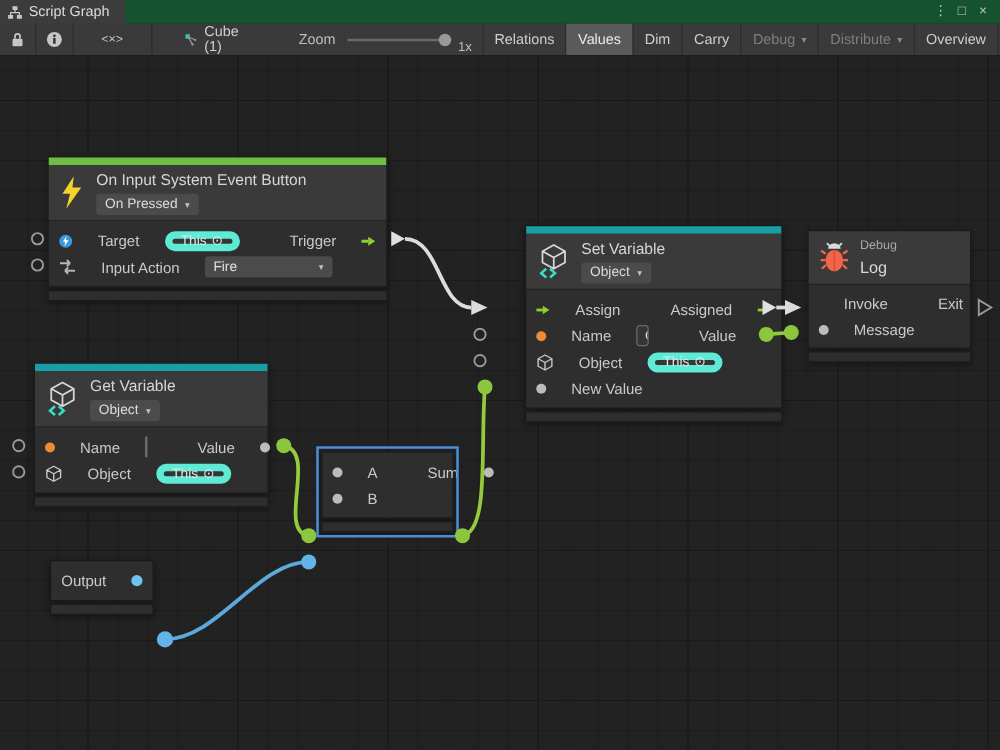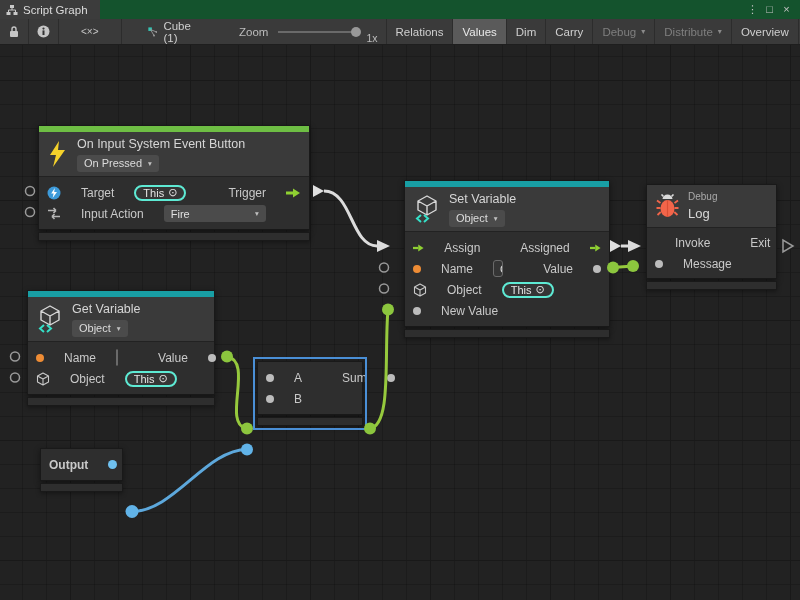--- a/index.html
+++ b/index.html
@@ -53,21 +53,21 @@
   .cat { font-size:10px; color:#A9A9A9; line-height:12px; }
   .title-lg { font-size:13px; color:#D8D8D8; line-height:15px; }
   .vbody { padding:5px 0; }
   .row { height:21px; display:flex; align-items:center; gap:20px; padding:0 8px; font-size:12px; color:#C9C9C9; white-space:nowrap; }
   .spring { flex:1; }
   .dot { width:8px; height:8px; border-radius:50%; background:#BCBCBC; flex:none; }
   .dot.orange { background:#EE8C35; }
   .dot.blue { background:#6FC1F0; width:9px; height:9px; }
   .dropdown { background:#4B4B4B; border-radius:3px; padding:1px 7px; font-size:11px; color:#DCDCDC; display:inline-flex; gap:6px; align-items:center; line-height:15px; }
   .dropdown .arr, .combo .arr, .select .arr { font-size:7.5px; color:#C0C0C0; }
-  .chip { display:inline-flex; align-items:center; gap:4px; border:2px solid #5eead4; background:#353535; border-radius:9px; padding:0 7px; height:16px; font-size:11px; color:#E4E4E4; }
+  .chip { display:inline-flex; align-items:center; gap:4px; border:6px solid #5eead4; background:#353535; border-radius:9px; padding:0 7px; height:16px; font-size:11px; color:#E4E4E4; }
   .combo { display:inline-flex; border:1px solid #6A6A6A; border-radius:3px; background:#353535; height:17px; align-items:center; font-size:11px; color:#E2E2E2; overflow:hidden; }
   .combo .val { padding:0 6px; }
   .combo .arrbox { border-left:1px solid #6A6A6A; background:#454545; width:16px; align-self:stretch; display:flex; align-items:center; justify-content:center; }
   .select { background:#4B4B4B; border-radius:3px; height:17px; width:102px; display:inline-flex; align-items:center; justify-content:space-between; padding:0 7px; font-size:11px; color:#E0E0E0; }
   .numbox { background:#252525; border:1px solid #5E5E5E; border-radius:2px; padding:0 5px; height:16px; line-height:14px; font-size:11px; color:#DDDDDD; }
   .vnode footer { margin-top:2px; height:9px; background:#2E2E2E; border:1px solid #191919; box-shadow:0 2px 4px rgba(0,0,0,.35); }
   .vnode.selected { outline:2px solid #4A8FD6; outline-offset:2px; }
   .float-circle { width:24px; height:24px; border-radius:50%; background:#77C4F2; }
 
   
@@ -203,21 +203,21 @@
           <span class="select">
             <span>Fire</span>
             <span class="arr">▾</span>
           </span>
         </div>
       </div>
     </div>
     <footer></footer>
   </div>
 
-  <div class="vnode" style="left:404px; top:135px; width:206px;">
+  <div class="vnode" style="left:420px; top:135px; width:206px;">
     <div class="main">
       <div class="bar" style="background:#189EA4;"></div>
       <header>
         <svg width="26" height="28" viewBox="0 0 26 28">
           <path d="M13 1 L22 6 V15 L13 20 L4 15 V6 Z M4 6 L13 11 L22 6 M13 11 V20" stroke="#D8D8D8" stroke-width="1.4" fill="none" stroke-linejoin="round"></path>
           <path d="M7 20 L3 23.5 L7 27" stroke="#35E0C8" stroke-width="2" fill="none"></path>
           <path d="M10 20 L14 23.5 L10 27" stroke="#35E0C8" stroke-width="2" fill="none"></path>
         </svg>
         <div class="hd-text">
           <span class="title">Set Variable</span>
@@ -372,21 +372,21 @@
           <span>B</span>
         </div>
       </div>
     </div>
     <footer></footer>
   </div>
 
   <div class="vnode" style="left:40px; top:403px; width:83px;">
     <div class="main">
       <div class="vbody">
-        <div class="row" style="justify-content:flex-start;font-weight:bold;">
+        <div class="row" style="justify-content:flex-end;">
           <span>Output</span>
           <span class="dot blue"></span>
         </div>
       </div>
     </div>
     <footer></footer>
   </div>
 
   <svg id="wires" width="800" height="555" viewBox="0 0 800 555">
 

